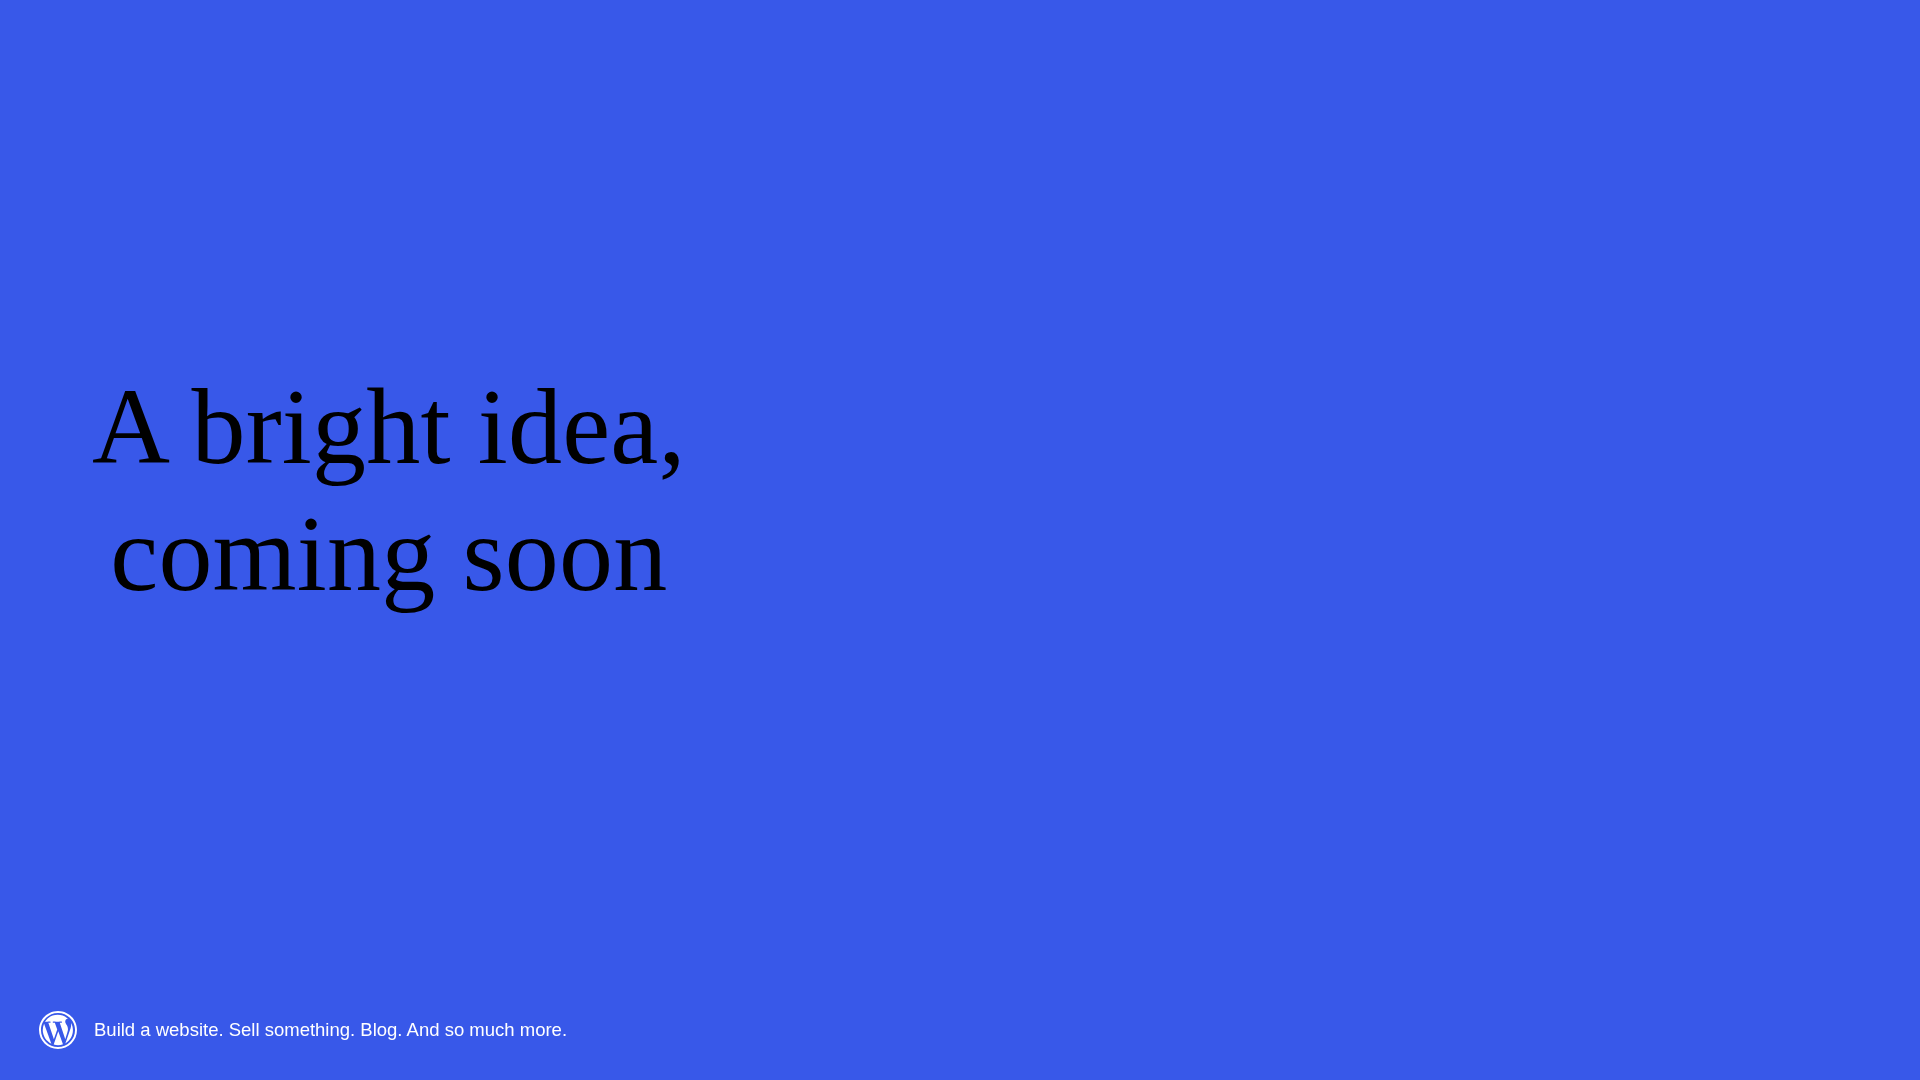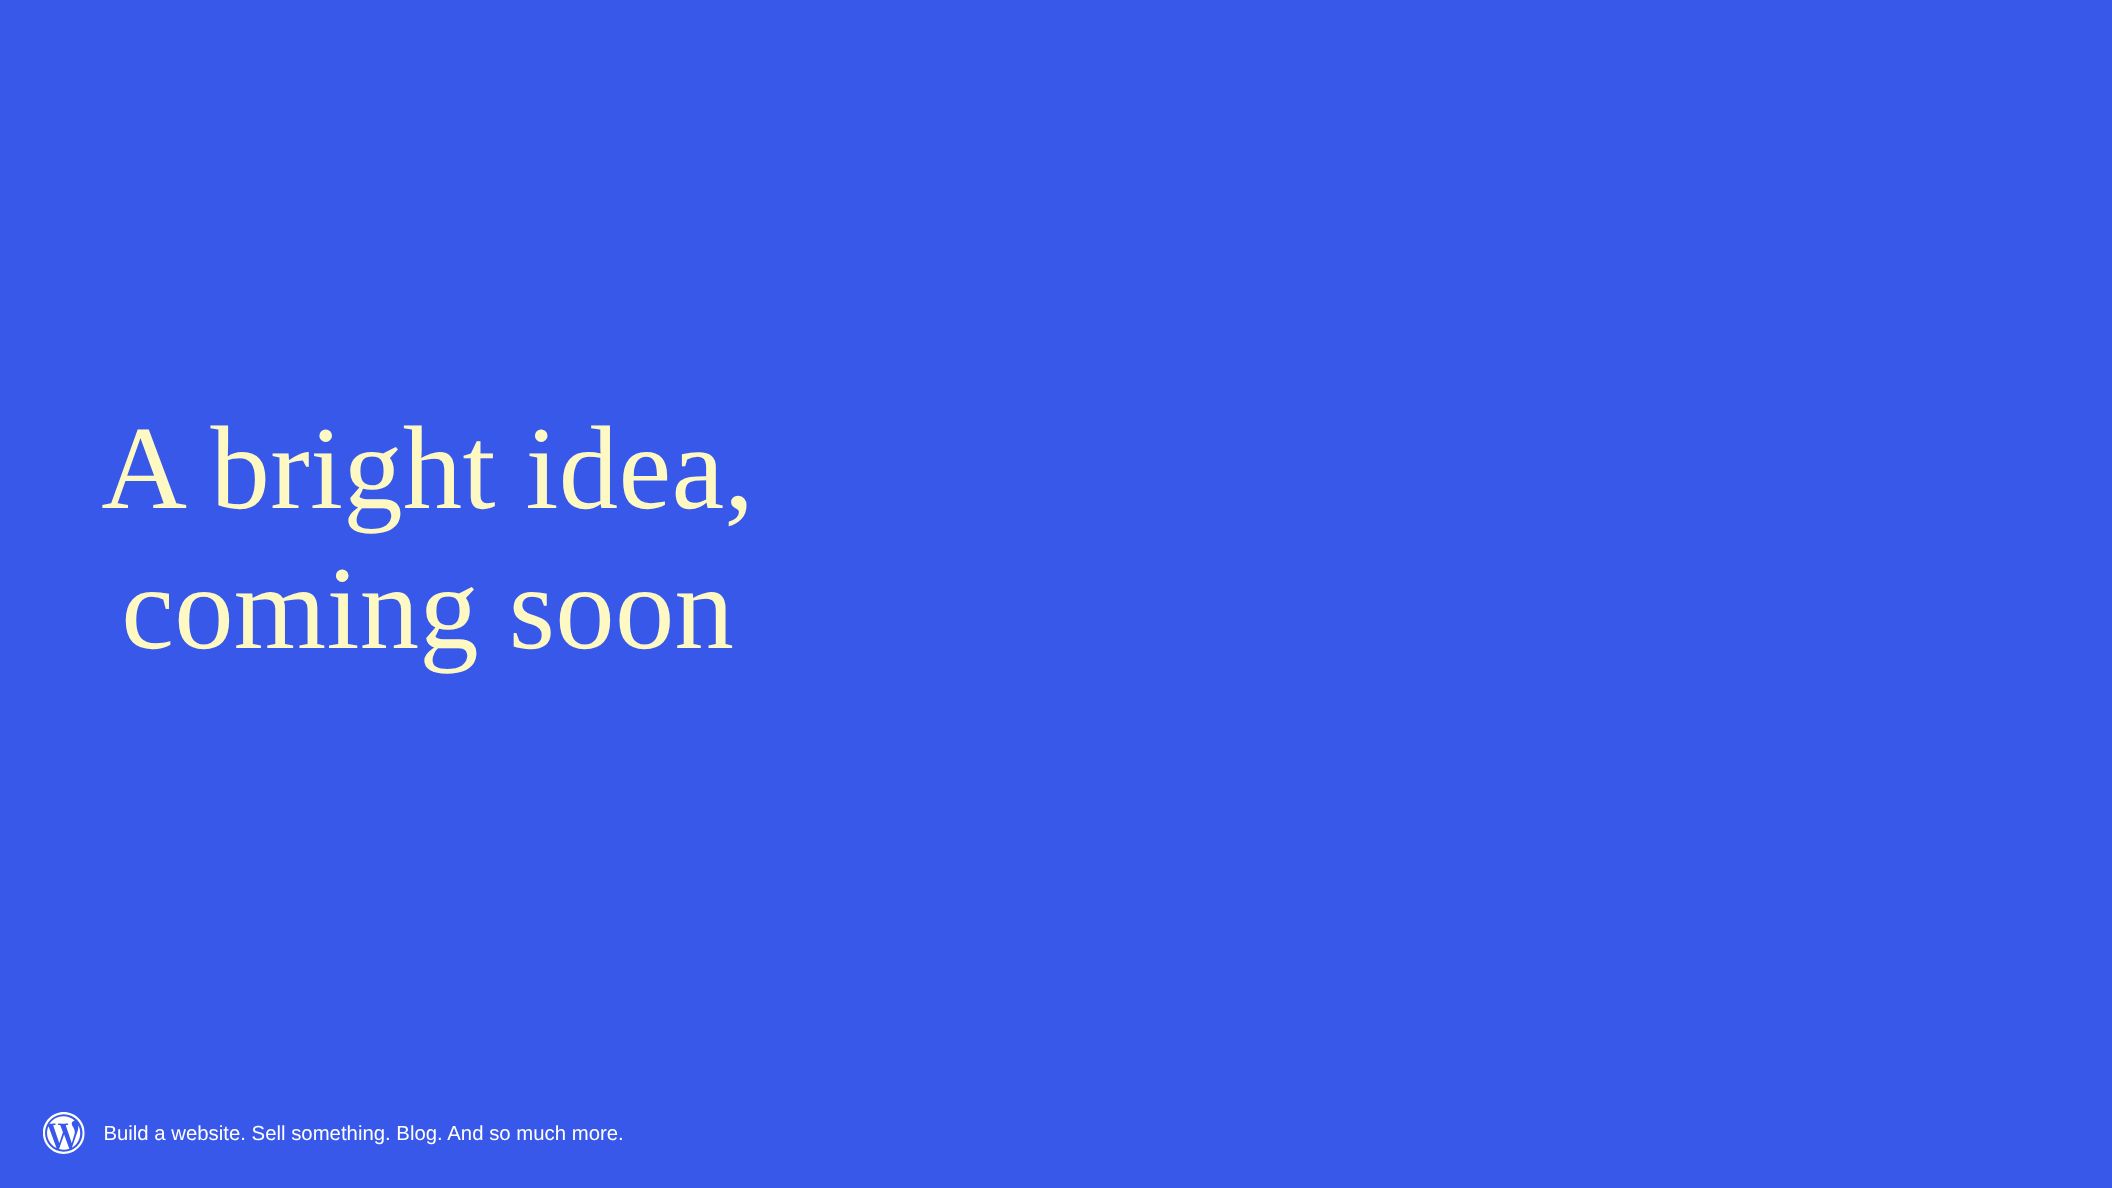--- a/index.html
+++ b/index.html
@@ -39,21 +39,21 @@
     margin-left: 92px;
     max-width: 760px;
   }
 
   .headline {
     margin: 0;
     font-family: "Liberation Serif", "DejaVu Serif", serif;
     font-weight: 400;
     font-size: 108px;
     line-height: 1.18;
-    color: #fef9c3;
+    color: #000000;
     text-align: center;
     letter-spacing: 0.2px;
     white-space: pre-line;
   }
 
   
   .footer {
     position: absolute;
     left: 12px;
     bottom: 0;

